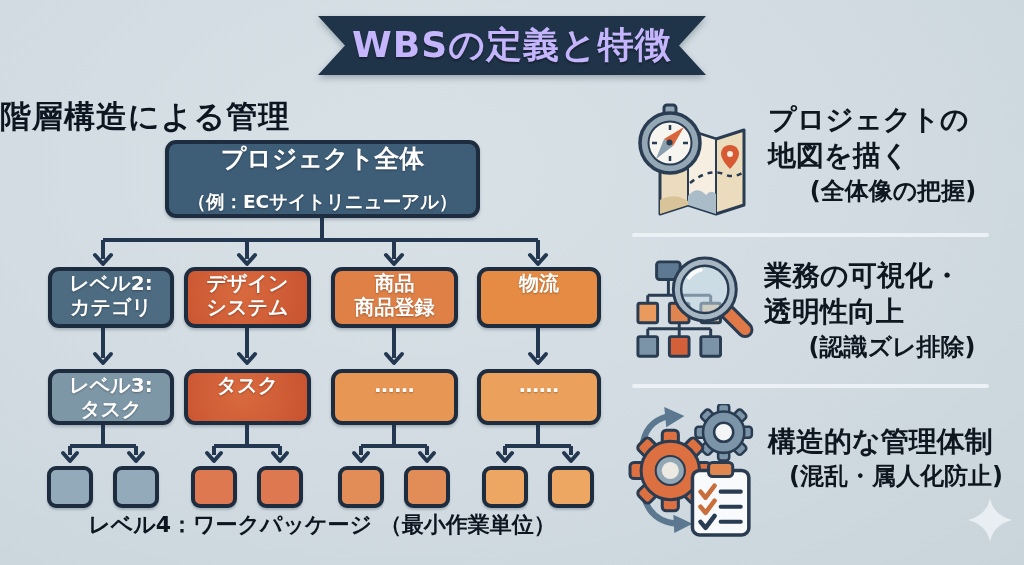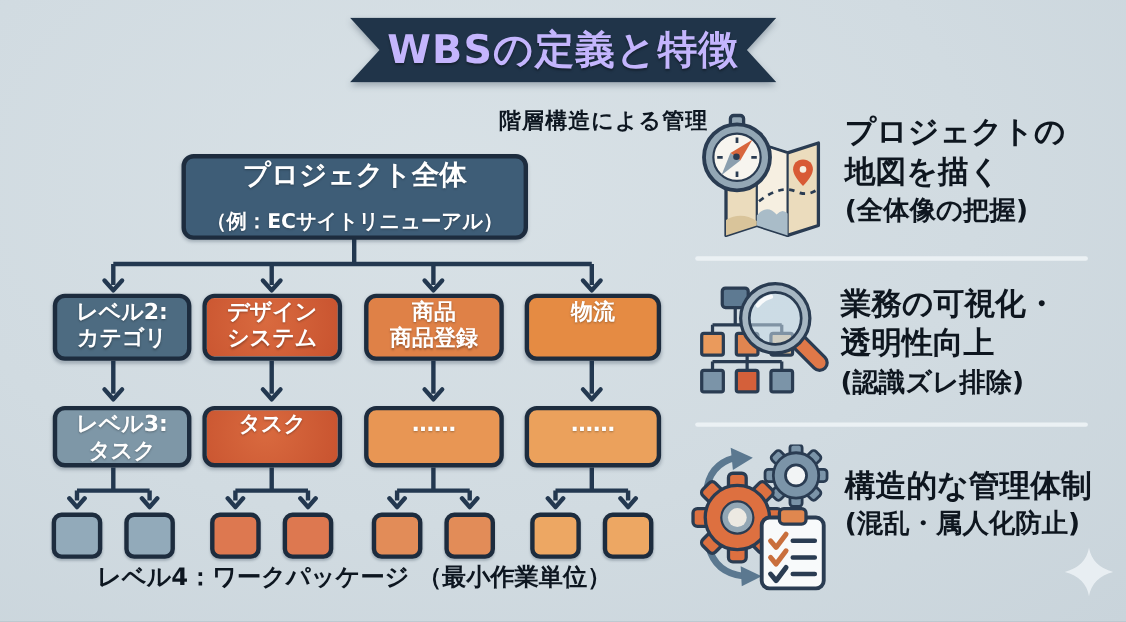--- a/index.html
+++ b/index.html
@@ -13,22 +13,22 @@
   }
   
   .ribbon-wrap{position:absolute;left:318px;top:16px;width:388px;height:59px;
     filter:drop-shadow(0 3px 3px rgba(20,35,55,.3));}
   .ribbon{width:100%;height:100%;background:#203449;
     clip-path:polygon(0 0,100% 0,calc(100% - 27px) 50%,100% 100%,0 100%,27px 50%);
     display:flex;align-items:center;justify-content:center;}
   .ribbon span{color:#c4b5fd;font-size:36px;font-weight:bold;letter-spacing:1px;
     text-shadow:0 2px 2px rgba(0,0,0,.35);}
   
-  .diagram-heading{position:absolute;left:0;top:96px;width:644px;text-align:right;
-    font-size:20px;font-weight:bold;color:#0d1620;letter-spacing:1px;}
+  .diagram-heading{position:absolute;left:0;top:96px;width:644px;text-align:left;
+    font-size:31px;font-weight:bold;color:#0d1620;letter-spacing:1px;}
   svg.connectors{position:absolute;left:0;top:0;width:1024px;height:565px;pointer-events:none;}
   .node{position:absolute;border:4px solid #1d2c3e;border-radius:11px;
     display:flex;flex-direction:column;align-items:center;justify-content:space-between;
     color:#fff;font-weight:bold;text-align:center;white-space:pre-line;
     box-shadow:0 2px 3px rgba(25,40,60,.25);box-sizing:border-box;line-height:1.22;}
   .node-root{left:165px;top:140px;width:315px;height:78px;background:#3e5d77;}
   .node-root .l1{font-size:25px;text-shadow:0 1px 2px rgba(0,0,0,.3);}
   .node-root .l2{font-size:18.5px;text-shadow:0 1px 2px rgba(0,0,0,.3);}
   .row2{top:267px;height:61px;font-size:20px;text-shadow:0 1px 2px rgba(0,0,0,.3);}
   .row3{top:369px;height:56px;font-size:20px;text-shadow:0 1px 2px rgba(0,0,0,.3);}
@@ -46,21 +46,21 @@
   .m-slate{background:#92aaba;} .m-red{background:#dd7850;}
   .m-orange{background:#e28c58;} .m-amber{background:#eda763;}
   .diagram-caption{position:absolute;left:0;top:510px;width:644px;text-align:center;
     font-size:22px;font-weight:bold;color:#0d1620;}
   
   .divider{position:absolute;left:632px;width:357px;height:4px;background:#ebf1f4;
     border-radius:2px;}
   .feature-icon{position:absolute;}
   .feature-text{position:absolute;color:#0e161f;}
   .feature-text .t{font-size:28px;font-weight:bold;white-space:pre-line;line-height:1.3;}
-  .feature-text .s{font-size:24px;font-weight:bold;line-height:1.4;}
+  .feature-text .s{font-size:24px;font-weight:bold;line-height:1.4;text-align:center;}
   .sparkle{position:absolute;left:968px;top:498px;}
 </style>
 </head>
 <body>
 
 <div id="stage">
 
   <svg class="connectors" viewBox="0 0 1024 565" fill="none" stroke="#233850" stroke-width="4">
 
     <path d="M322 217 V240 M103 240 H538"></path>

